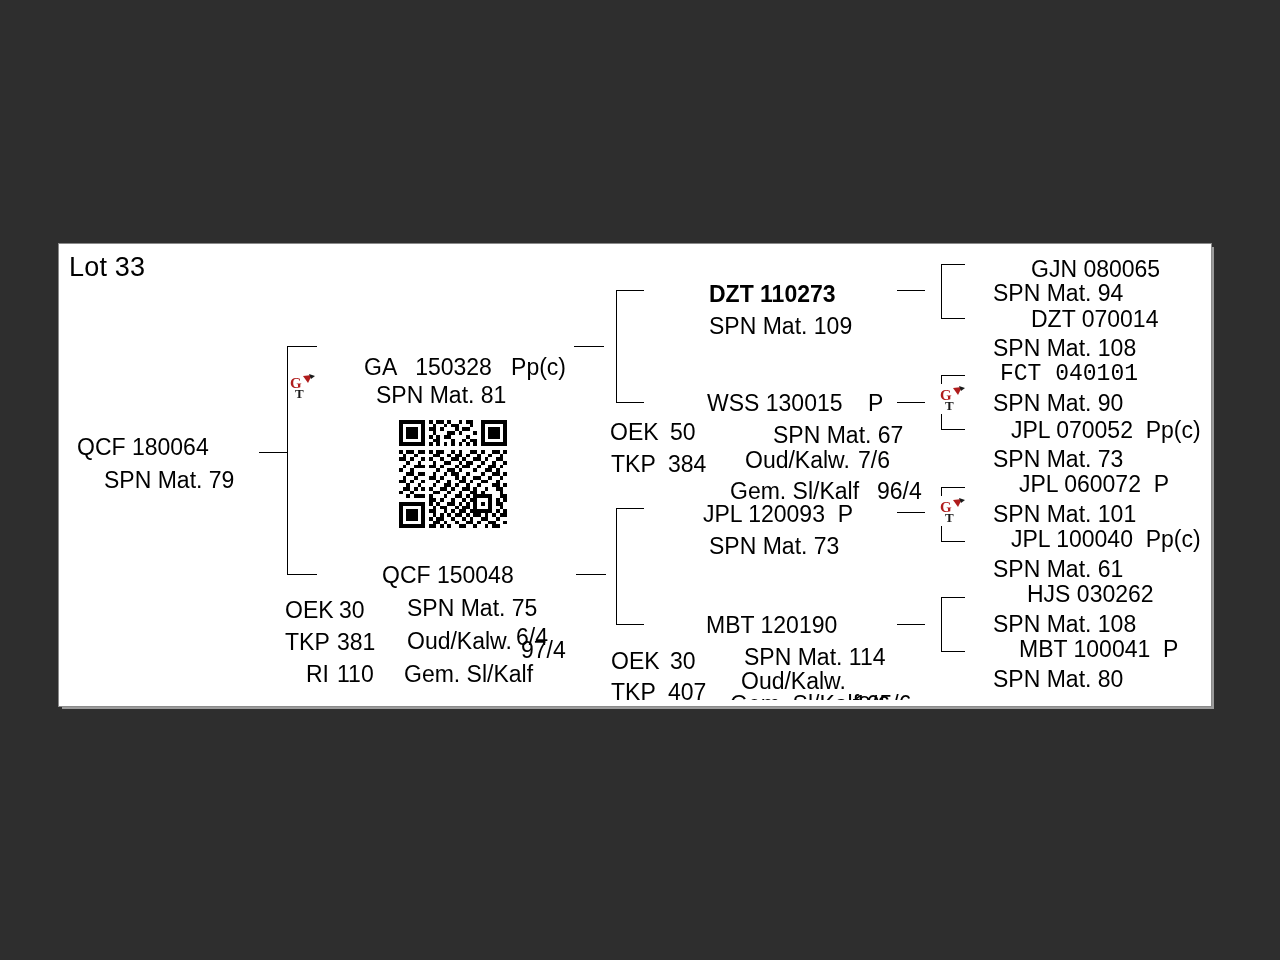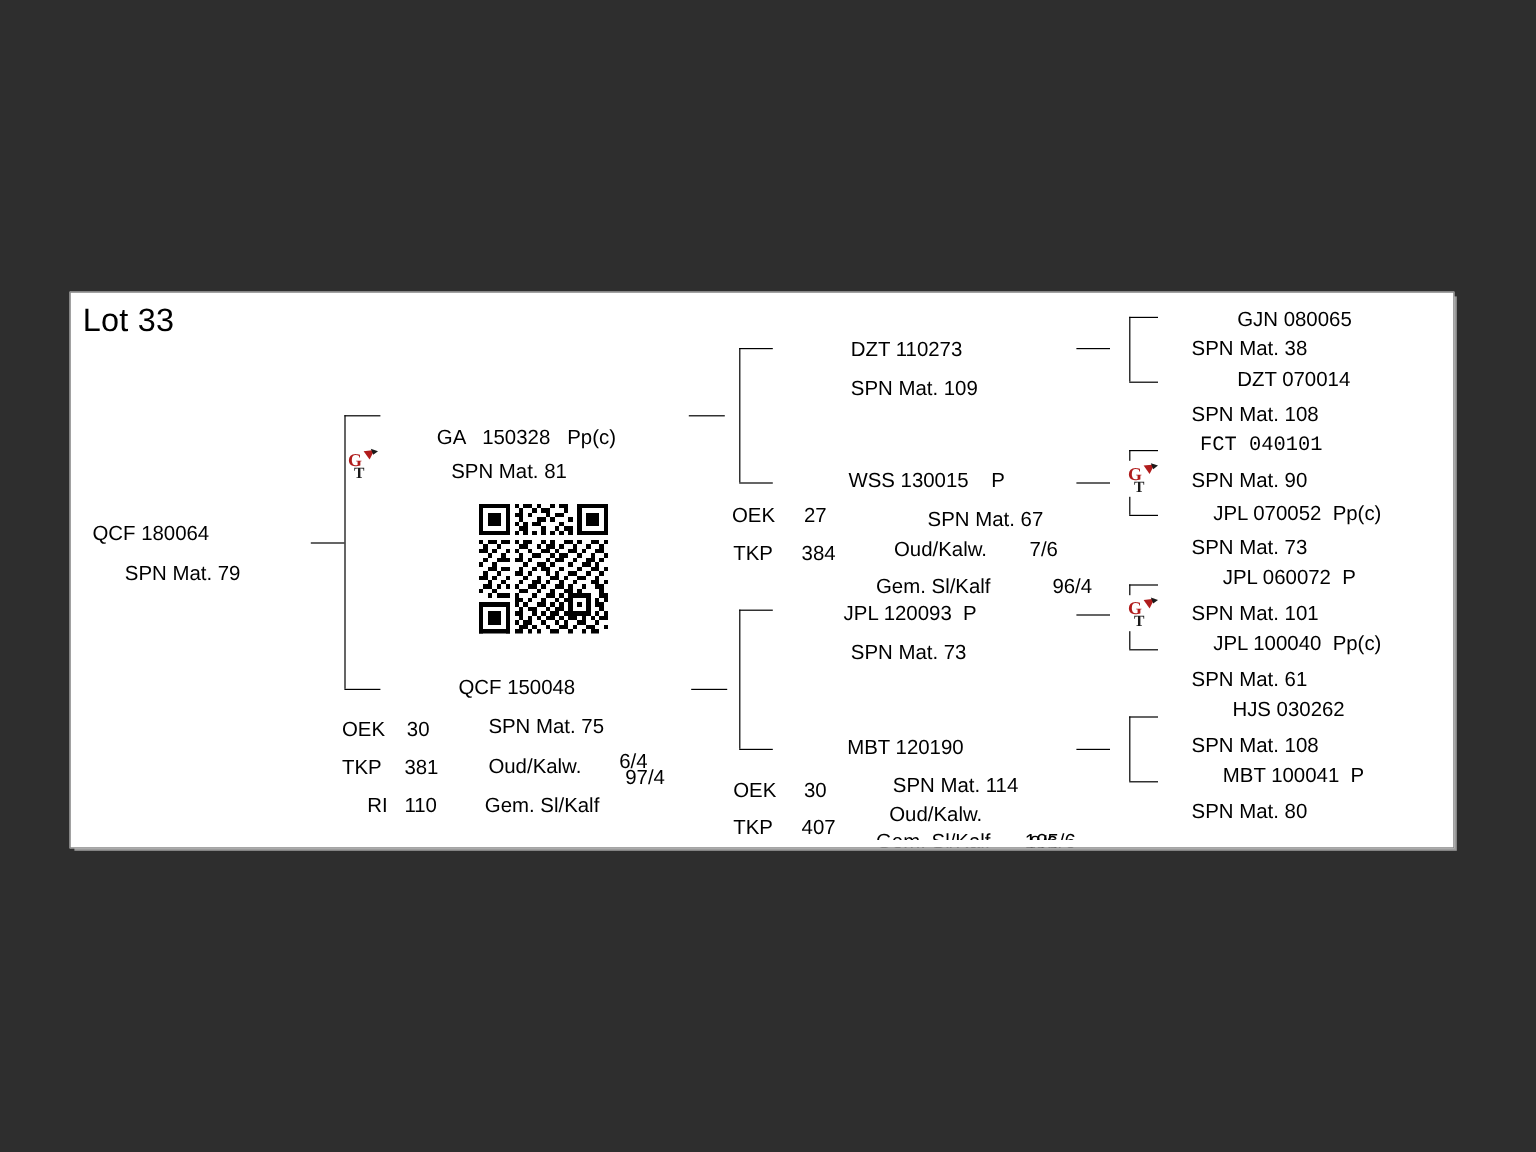--- a/index.html
+++ b/index.html
@@ -33,21 +33,21 @@
     height: 462px;
     background: #ffffff;
     border: 1px solid #8a8a8a;
     overflow: hidden;
   }
   .t {
     position: absolute;
     white-space: pre;
     color: #000000;
     font-family: "Liberation Sans", sans-serif;
-    font-size: 17px;
+    font-size: 23px;
     line-height: 1;
   }
   .lot-title {
     font-size: 27px;
     letter-spacing: 0.2px;
   }
   
   .brk {
     position: absolute;
     border-color: #000000;
@@ -370,32 +370,32 @@
     <div class="brk" style="left:515px; top:102px; width:30px; height:0; border-top-width:1.5px;"></div>
     <div class="brk" style="left:557px; top:46px; width:0; height:112px; border-left-width:1.5px;"></div>
     <div class="brk" style="left:557px; top:46px; width:28px; height:0; border-top-width:1.5px;"></div>
     <div class="brk" style="left:557px; top:158px; width:28px; height:0; border-top-width:1.5px;"></div>
 
     <div class="brk" style="left:517px; top:330px; width:30px; height:0; border-top-width:1.5px;"></div>
     <div class="brk" style="left:557px; top:264px; width:0; height:116px; border-left-width:1.5px;"></div>
     <div class="brk" style="left:557px; top:264px; width:28px; height:0; border-top-width:1.5px;"></div>
     <div class="brk" style="left:557px; top:380px; width:28px; height:0; border-top-width:1.5px;"></div>
 
-    <div class="t" style="left:650px; top:39px;">DZT 110273</div>
+    <div class="t" style="left:650px; top:39px;font-weight:bold;">DZT 110273</div>
     <div class="t" style="left:650px; top:71px;">SPN Mat. 109</div>
 
     <div class="t" style="left:648px; top:148px;">WSS 130015    P</div>
     <div class="t" style="left:714px; top:180px;">SPN Mat. 67</div>
     <div class="t" style="left:686px; top:205px;">Oud/Kalw.</div>
     <div class="t" style="left:799px; top:205px;">7/6</div>
     <div class="t" style="left:671px; top:236px;">Gem. Sl/Kalf</div>
     <div class="t" style="left:818px; top:236px;">96/4</div>
 
     <div class="t" style="left:551px; top:177px;">OEK</div>
-    <div class="t" style="left:611px; top:177px;">27</div>
+    <div class="t" style="left:611px; top:177px;">50</div>
     <div class="t" style="left:552px; top:209px;">TKP</div>
     <div class="t" style="left:609px; top:209px;">384</div>
 
     <div class="t" style="left:644px; top:259px;">JPL 120093  P</div>
     <div class="t" style="left:650px; top:291px;">SPN Mat. 73</div>
 
     <div class="t" style="left:647px; top:370px;">MBT 120190</div>
     <div class="t" style="left:685px; top:402px;">SPN Mat. 114</div>
     <div class="t" style="left:682px; top:426px;">Oud/Kalw.</div>
     <div class="t" style="left:799px; top:450px;">8/6</div>
@@ -438,21 +438,21 @@
     <div class="logo" style="left:880px; top:252px;">
       <svg viewBox="0 0 28 30" width="28" height="30" aria-hidden="true">
         <text x="1" y="16" font-family="Liberation Serif, serif" font-size="15" font-weight="bold" fill="#b01c1c">G</text>
         <text x="6" y="26" font-family="Liberation Serif, serif" font-size="13" font-weight="bold" fill="#1a1a1a">T</text>
         <path d="M14 4 L23 3 L19 11 Z" fill="#b01c1c"></path>
         <path d="M20 2 L26 4 L22 7 Z" fill="#1a1a1a"></path>
       </svg>
     </div>
 
     <div class="t" style="left:972px; top:14px;">GJN 080065</div>
-    <div class="t" style="left:934px; top:38px;">SPN Mat. 38</div>
+    <div class="t" style="left:934px; top:38px;">SPN Mat. 94</div>
     <div class="t" style="left:972px; top:64px;">DZT 070014</div>
     <div class="t" style="left:934px; top:93px;">SPN Mat. 108</div>
 
     <div class="t" style="left:941px; top:119px;font-family:Liberation Mono, monospace;">FCT 040101</div>
     <div class="t" style="left:934px; top:148px;">SPN Mat. 90</div>
     <div class="t" style="left:952px; top:175px;">JPL 070052  Pp(c)</div>
     <div class="t" style="left:934px; top:204px;">SPN Mat. 73</div>
 
     <div class="t" style="left:960px; top:229px;">JPL 060072  P</div>
     <div class="t" style="left:934px; top:259px;">SPN Mat. 101</div>

